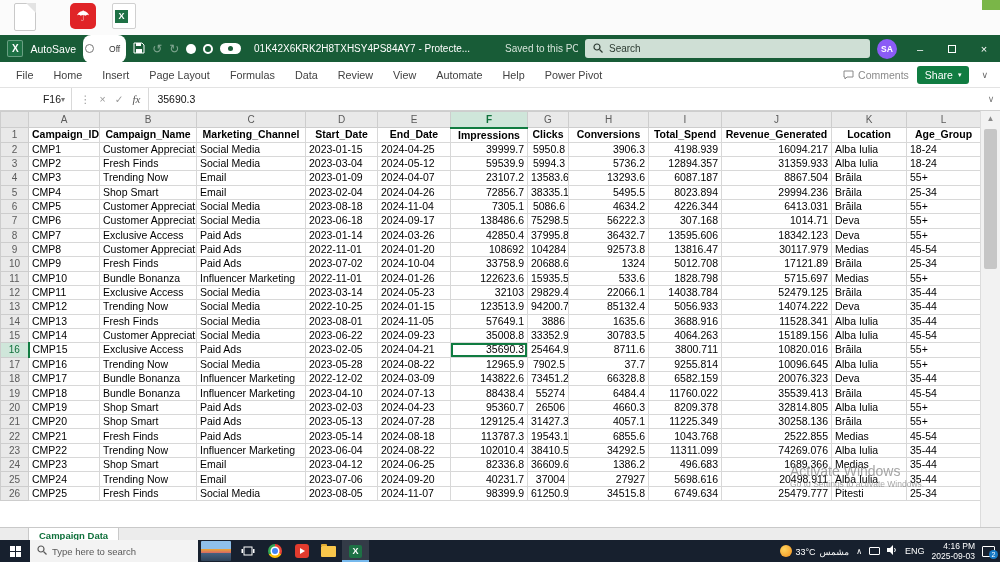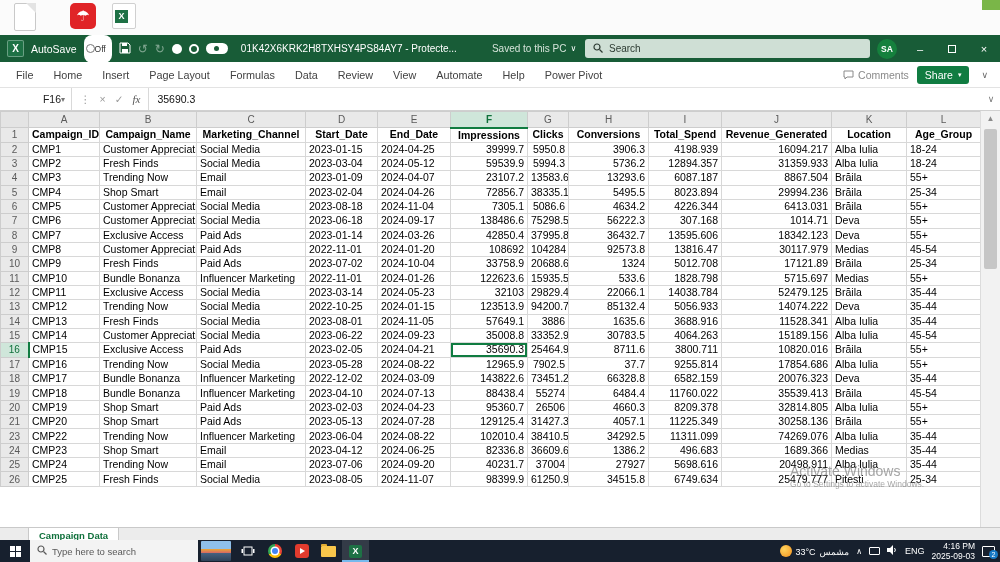--- a/index.html
+++ b/index.html
@@ -14,32 +14,32 @@
   .avira-ic { left:70px; width:26px; height:26px; background:#e02427; border-radius:5px; color:#fff; font-size:15px; text-align:center; line-height:26px; }
   .xlfile-ic { left:112px; width:24px; height:26px; background:#fff; border:1px solid #d0d0d0; border-radius:2px; }
   .xlfile-ic:after { content:"X"; position:absolute; left:2px; top:6px; width:13px; height:13px; background:#1e7145; color:#fff; font-size:9px; font-weight:bold; text-align:center; line-height:13px; }
   .green-sliver { position:absolute; right:0; top:0; width:18px; height:10px; background:#7ab648; }
 
   
   .excel { position:absolute; top:35px; left:0; right:0; bottom:22px; display:flex; flex-direction:column; background:#fff; }
 
   .titlebar { height:27px; background:#185c37; color:#fff; display:flex; align-items:center; gap:7px; padding:0 0 0 7px; font-size:10.5px; flex:0 0 auto; }
   .xl-app { width:17px; height:17px; background:#1e7145; border:1px solid #ffffff55; color:#fff; font-weight:bold; font-size:10px; text-align:center; line-height:15px; border-radius:2px; }
-  .toggle { display:flex; align-items:center; gap:0; background:#ffffff; border-radius:8px; height:28px; padding:0 6px 0 2px; color:#333; font-size:8.5px; }
+  .toggle { display:flex; align-items:center; gap:15px; background:#ffffff; border-radius:8px; height:28px; padding:0 6px 0 2px; color:#333; font-size:8.5px; }
   .knob { width:9px; height:9px; border-radius:50%; background:#fff; border:1.5px solid #777; }
   .tb-ic { color:#e8f0ea; font-size:12px; line-height:1; cursor:default; }
   .tb-ic.dim { opacity:.5; }
   .circ { width:10px; height:10px; border-radius:50%; background:#fff; }
   .circ.ring { background:transparent; border:2px solid #fff; }
   .pill { width:22px; height:11px; border-radius:6px; background:#fff; display:flex; align-items:center; justify-content:center; }
   .pill i { width:5px; height:5px; background:#185c37; border-radius:50%; }
   .doc-title { flex:0 1 auto; white-space:nowrap; overflow:hidden; font-size:10px; color:#fff; display:flex; gap:4px; align-items:center; margin-left:6px; }
   .doc-title .sub { color:#d6e4da;margin-left:31px; }
   .tsearch { margin-left:auto; width:285px; height:19px; background:#cfdfd5; border-radius:3px; color:#2d3b32; display:flex; align-items:center; gap:6px; padding:0 8px; font-size:10px; flex:0 0 auto; }
-  .avatar { width:20px; height:20px; border-radius:50%; background:#15803d; color:#fff; font-size:8.5px; font-weight:bold; display:flex; align-items:center; justify-content:center; flex:0 0 auto; }
+  .avatar { width:20px; height:20px; border-radius:50%; background:#8b5cf6; color:#fff; font-size:8.5px; font-weight:bold; display:flex; align-items:center; justify-content:center; flex:0 0 auto; }
   .winbtns { display:flex; height:27px; flex:0 0 auto; }
   .winbtn { width:32px; height:27px; display:flex; align-items:center; justify-content:center; color:#fff; font-size:11px; }
   .maxbox { width:8px; height:8px; border:1px solid #fff; }
 
   .menubar { height:26px; background:#fff; border-bottom:1px solid #e3e3e3; display:flex; align-items:center; font-size:10.8px; color:#424242; flex:0 0 auto; }
   #menu-tabs { display:flex; height:100%; align-items:center; padding-left:6px; }
   .mtab { padding:0 10px; height:100%; display:flex; align-items:center; cursor:default; }
   .mb-right { margin-left:auto; display:flex; align-items:center; gap:8px; padding-right:8px; }
   .comments { color:#8a8a8a; display:flex; align-items:center; gap:4px; font-size:10.5px; }
   .share { background:#107c41; color:#fff; border-radius:3px; height:18px; display:flex; align-items:center; gap:5px; padding:0 8px; font-size:10.5px; }
@@ -483,21 +483,21 @@
                 <td class="rowN">17</td>
                 <td>CMP16</td>
                 <td>Trending Now</td>
                 <td>Social Media</td>
                 <td>2023-05-28</td>
                 <td>2024-08-22</td>
                 <td class="num">12965.9</td>
                 <td class="num">7902.5</td>
                 <td class="num">37.7</td>
                 <td class="num">9255.814</td>
-                <td class="num">17854.686</td>
+                <td class="num">10096.645</td>
                 <td>Alba Iulia</td>
                 <td>55+</td>
               </tr>
               <tr>
                 <td class="rowN">18</td>
                 <td>CMP17</td>
                 <td>Bundle Bonanza</td>
                 <td>Influencer Marketing</td>
                 <td>2022-12-02</td>
                 <td>2024-03-09</td>
@@ -548,20 +548,35 @@
                 <td>2024-07-28</td>
                 <td class="num">129125.4</td>
                 <td class="num">31427.3</td>
                 <td class="num">4057.1</td>
                 <td class="num">11225.349</td>
                 <td class="num">30258.136</td>
                 <td>Brăila</td>
                 <td>55+</td>
               </tr>
               <tr>
+                <td class="rowN">22</td>
+                <td>CMP21</td>
+                <td>Fresh Finds</td>
+                <td>Paid Ads</td>
+                <td>2023-05-14</td>
+                <td>2024-08-18</td>
+                <td class="num">113787.3</td>
+                <td class="num">19543.1</td>
+                <td class="num">6855.6</td>
+                <td class="num">1043.768</td>
+                <td class="num">2522.855</td>
+                <td>Medias</td>
+                <td>45-54</td>
+              </tr>
+              <tr>
                 <td class="rowN">23</td>
                 <td>CMP22</td>
                 <td>Trending Now</td>
                 <td>Influencer Marketing</td>
                 <td>2023-06-04</td>
                 <td>2024-08-22</td>
                 <td class="num">102010.4</td>
                 <td class="num">38410.5</td>
                 <td class="num">34292.5</td>
                 <td class="num">11311.099</td>

